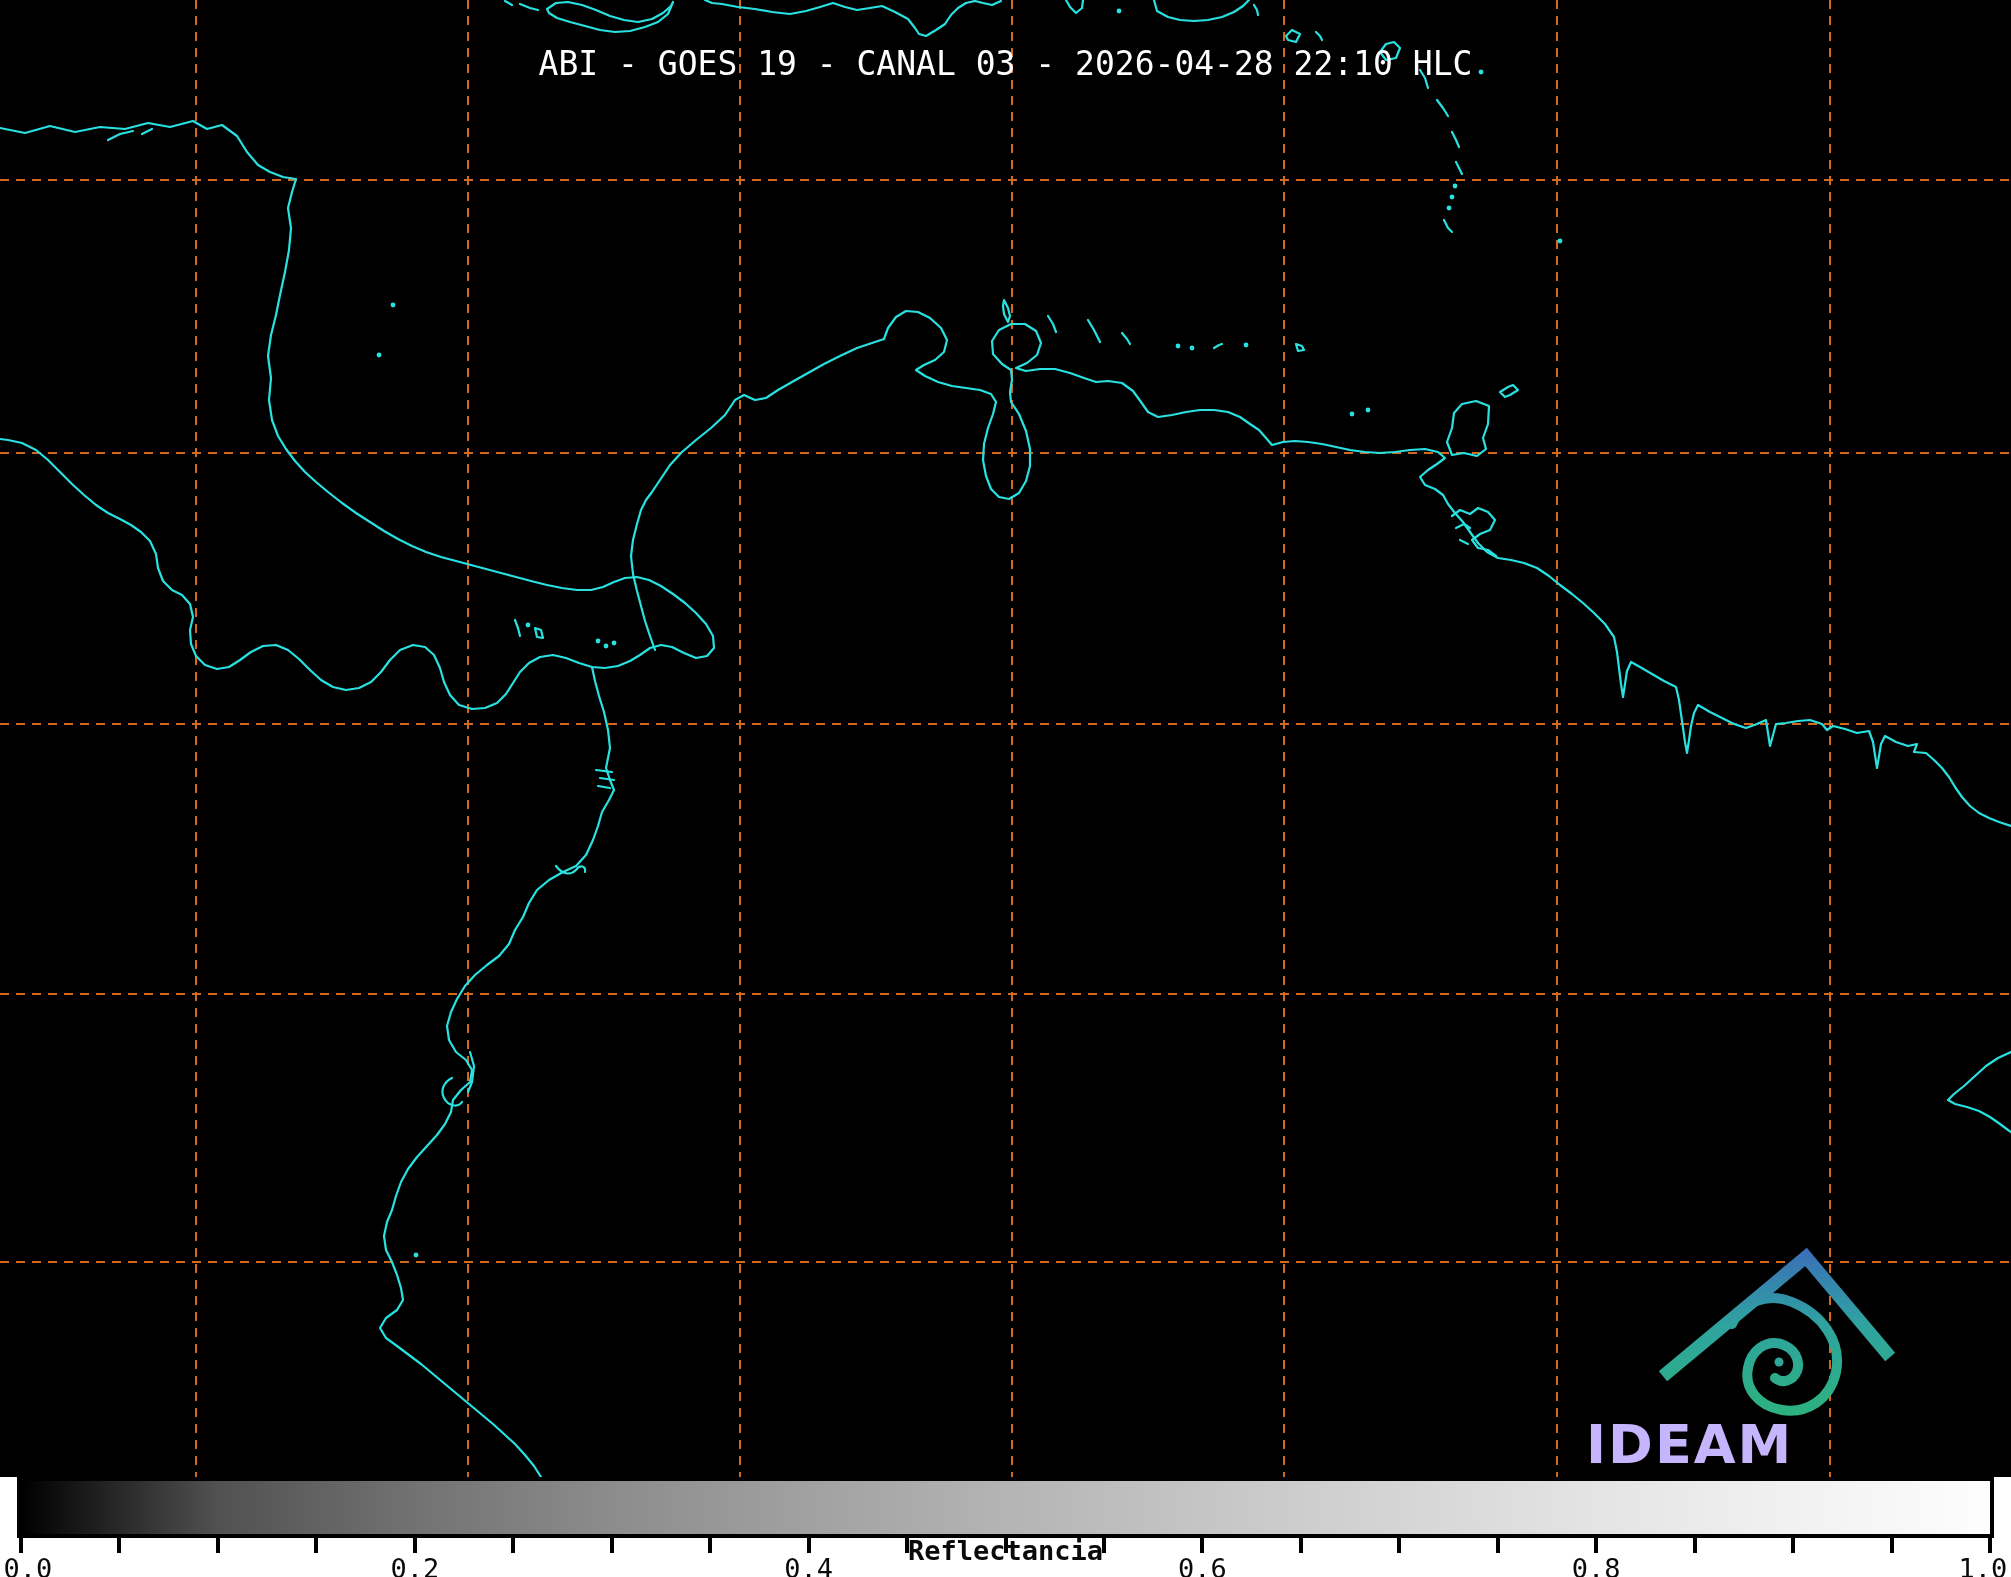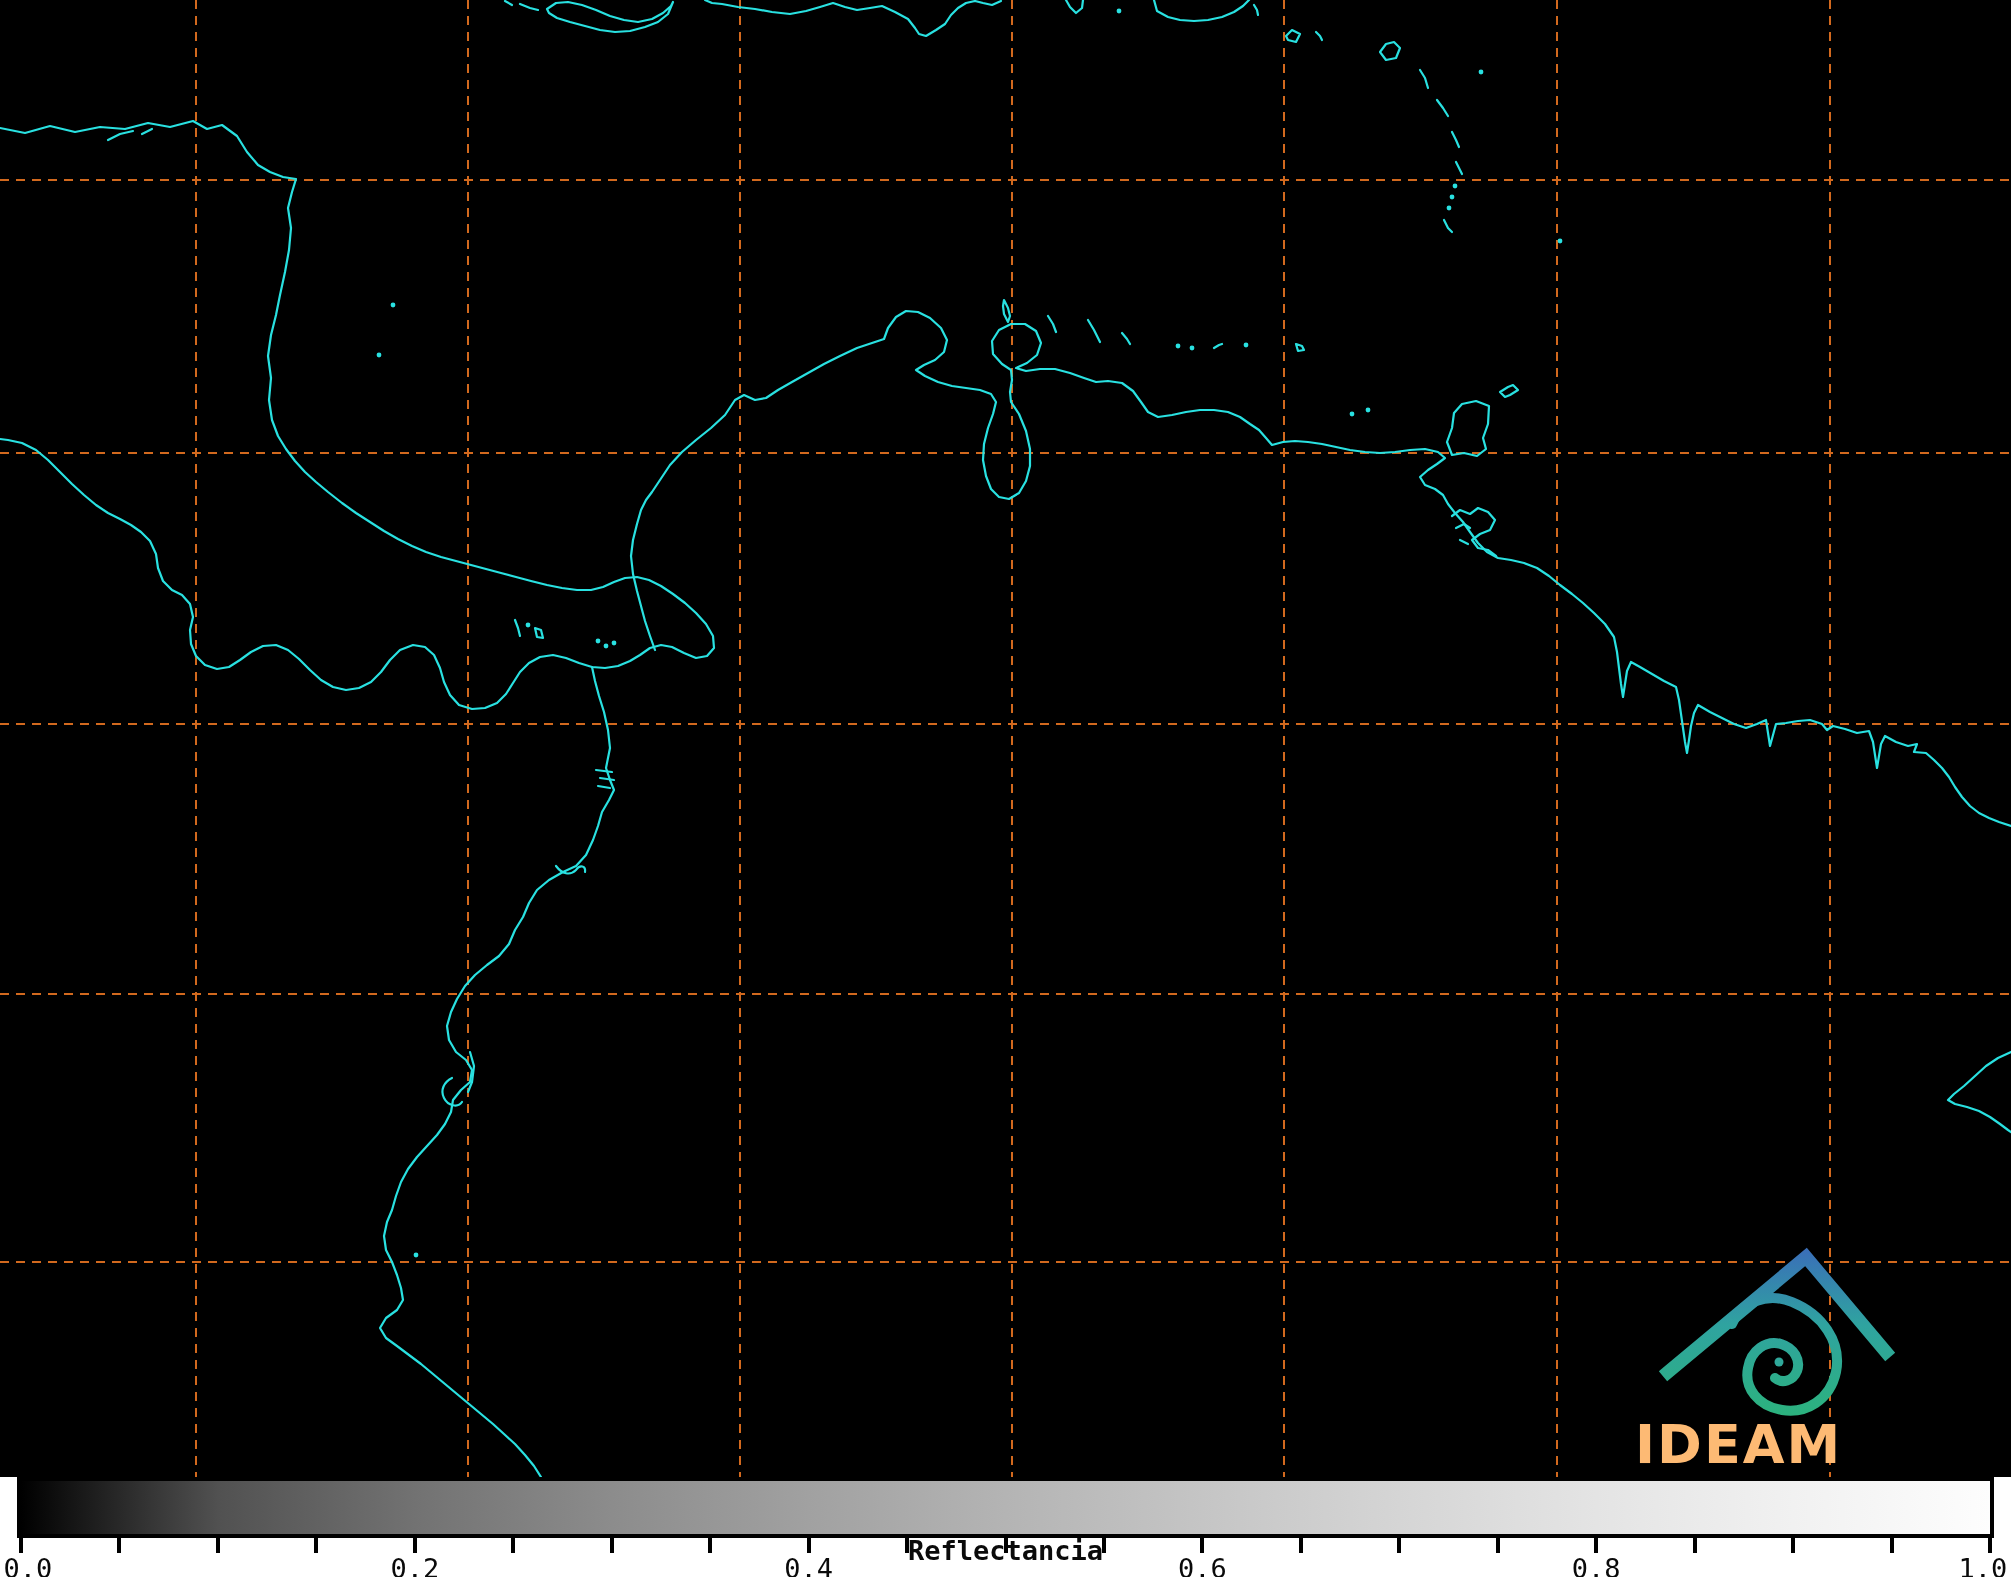--- a/index.html
+++ b/index.html
@@ -5,23 +5,23 @@
   html,body{margin:0;padding:0;background:#ffffff;}
   body{width:2011px;height:1577px;position:relative;font-family:"DejaVu Sans Mono",monospace;}
   .map{position:absolute;left:0;top:0;width:2011px;height:1477px;background:#000;overflow:hidden;}
   .map svg{position:absolute;left:0;top:0;}
   .map-title{
     position:absolute;top:44px;left:0;width:100%;text-align:center;
     color:#ffffff;font-size:33px;letter-spacing:0px;white-space:pre;
     font-family:"DejaVu Sans Mono",monospace;
   }
   .ideam-text{
-    position:absolute;left:1635px;top:1418px;width:200px;
+    position:absolute;left:1586px;top:1418px;width:200px;
     font-family:"DejaVu Sans",sans-serif;font-weight:bold;
-    font-size:54px;color:#fdba74;letter-spacing:2px;line-height:1;
+    font-size:54px;color:#c4b5fd;letter-spacing:2px;line-height:1;
   }
   .colorbar-zone{position:absolute;left:0;top:1477px;width:2011px;height:100px;background:#ffffff;}
   .cbar-outer{position:absolute;left:17px;top:0px;width:1977px;height:61px;background:#000;}
   .cbar-grad{position:absolute;left:4px;top:4px;width:1969px;height:53px;}
   .cbar-label{
     position:absolute;left:0;top:14px;width:100%;text-align:center;
     font-family:"DejaVu Sans Mono",monospace;font-weight:bold;font-size:27px;color:#0a0a0a;margin-top:44px;
   }
   .cbar-tick{position:absolute;top:61px;width:4px;height:15px;background:#000;}
   .cbar-ticklabel{
@@ -94,20 +94,21 @@
         <circle cx="1192" cy="348" r="2.4" fill="#29e1e1"></circle>
         <circle cx="1246" cy="345" r="2.4" fill="#29e1e1"></circle>
         <circle cx="416" cy="1255" r="2.4" fill="#29e1e1"></circle>
       </g>
     <g id="logo-art">
       <path id="logo-roof" fill="none" stroke="url(#logo-grad)" stroke-width="13" stroke-linecap="square" d="M 1668,1372 L 1806,1257 L 1886,1352"></path>
       <path id="logo-spiral" fill="none" stroke="url(#logo-grad)" stroke-width="10" stroke-linecap="round" d="M 1732,1324 C 1740,1302 1768,1292 1792,1302 C 1822,1314 1842,1342 1836,1372 C 1830,1400 1806,1414 1782,1410 C 1758,1406 1744,1388 1748,1368 C 1751,1350 1766,1340 1781,1344 C 1794,1348 1801,1360 1797,1371 C 1793,1381 1782,1384 1775,1378"></path>
       <circle id="logo-eye" r="4.5" fill="#2fa89a" cx="1779" cy="1362"></circle>
     </g>
   </svg>
+  <div class="map-title">ABI - GOES 19 - CANAL 03 - 2026-04-28 22:10 HLC</div>
   <div class="ideam-text">IDEAM</div>
 </div>
 
 <div class="colorbar-zone">
   <div class="cbar-outer">
     <div class="cbar-grad" id="cbar-grad" style="background: linear-gradient(to right, rgb(0, 0, 0) 0%, rgb(81, 81, 81) 10%, rgb(114, 114, 114) 20%, rgb(140, 140, 140) 30%, rgb(161, 161, 161) 40%, rgb(180, 180, 180) 50%, rgb(197, 197, 197) 60%, rgb(213, 213, 213) 70%, rgb(228, 228, 228) 80%, rgb(241, 241, 241) 90%, rgb(253, 253, 253) 100%);"></div>
     <div class="cbar-label">Reflectancia</div>
   </div>
   <div id="cbar-ticks">
       <div class="cbar-tick" style="left: 19px;"></div>

